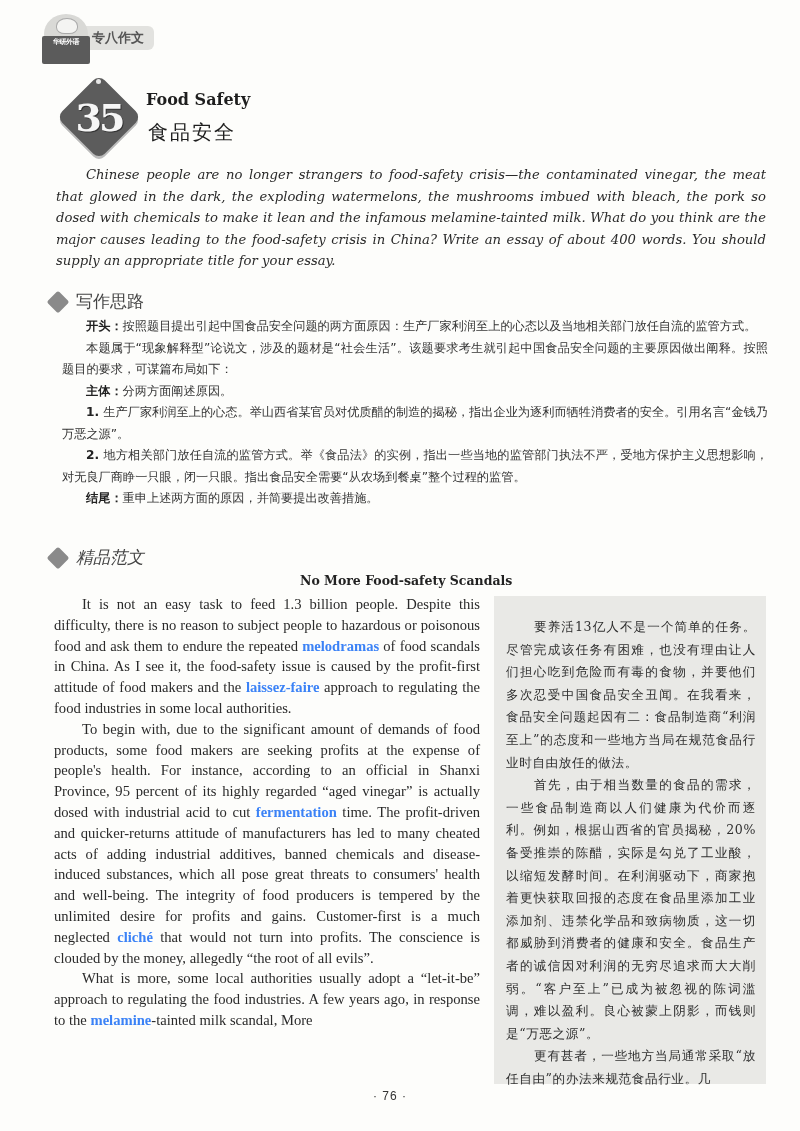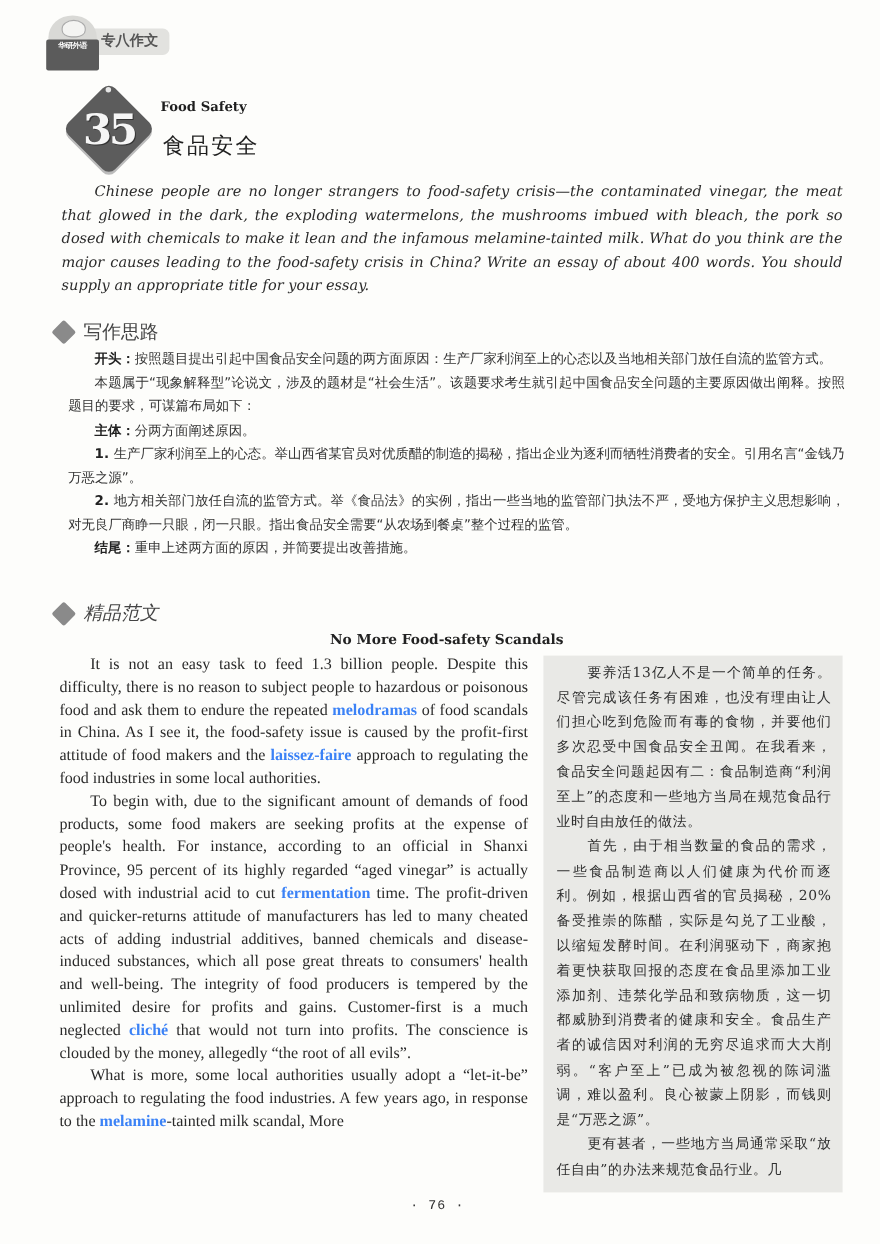--- a/index.html
+++ b/index.html
@@ -11,46 +11,46 @@
   .series-logo { width: 44px; height: 40px; border-radius: 50%; background: #d9d9d6; position: relative; top: -4px; }
   .series-logo .frog { position: absolute; left: 12px; top: 4px; width: 22px; height: 16px; border-radius: 50% 50% 40% 40%; background: #f4f4f2; border: 1px solid #aaa; }
   .series-logo .ribbon { position: absolute; left: -2px; top: 22px; width: 48px; height: 28px; background: #5b5b5b; border-radius: 2px; color: #fff; font-size: 7px; line-height: 12px; text-align: center; font-family: "DejaVu Sans", sans-serif; font-weight: bold; letter-spacing: -0.5px; }
   .series-tab { height: 24px; background: #e2e2df; border-radius: 0 6px 6px 0; padding: 0 10px 0 8px; margin-left: -4px; font-family: "DejaVu Sans", sans-serif; font-size: 13px; line-height: 24px; color: #555; font-weight: bold; }
 
   
   .num-diamond { position: absolute; left: 55px; top: 73px; width: 88px; height: 88px; }
   .num-diamond .shape { position: absolute; left: 14px; top: 14px; width: 60px; height: 60px; background: #5c5c5c; transform: rotate(45deg); border-radius: 8px; box-shadow: 2px 2px 0 #bbb; }
   .num-diamond .hole { position: absolute; left: 41px; top: 6px; width: 5px; height: 5px; border-radius: 50%; background: #e6e6e6; }
   .num-diamond .num { position: absolute; left: 0; top: 22px; width: 88px; text-align: center; font-family: "DejaVu Serif", serif; font-weight: bold; font-size: 38px; color: #f6f6f6; letter-spacing: -3px; text-shadow: 1px 1px 0 #333; }
-  .title-en { position: absolute; left: 146px; top: 90px; font-family: "DejaVu Serif", serif; font-weight: bold; font-size: 12px; color: #1e1e1e; }
+  .title-en { position: absolute; left: 146px; top: 90px; font-family: "DejaVu Serif", serif; font-weight: bold; font-size: 16px; color: #1e1e1e; }
   .title-cn { position: absolute; left: 148px; top: 119px; font-family: "DejaVu Sans", sans-serif; font-size: 20px; color: #1e1e1e; letter-spacing: 2px; }
 
   
   .prompt { position: absolute; left: 56px; top: 164px; width: 710px; font-family: "DejaVu Serif", serif; font-style: italic; font-size: 13.2px; line-height: 21.6px; text-align: justify; text-indent: 30px; color: #2a2a2a; }
 
   
   .section-head { position: absolute; left: 50px; display: flex; align-items: center; font-family: "DejaVu Sans", sans-serif; font-size: 17px; color: #444; }
   .section-head .diamond { width: 16px; height: 16px; background: #8a8a8a; transform: rotate(45deg); margin-right: 10px; border-radius: 2px; }
 
   
   .approach { position: absolute; left: 62px; top: 316px; width: 706px; font-family: "DejaVu Sans", sans-serif; font-size: 12.2px; line-height: 21.5px; color: #333; }
   .approach p { text-indent: 24px; text-align: justify; }
   .approach b { font-weight: bold; color: #222; }
 
   
   .essay-title { position: absolute; left: 300px; top: 573px; font-family: "DejaVu Serif", serif; font-weight: bold; font-size: 12.5px; color: #222; }
   .essay-en { position: absolute; left: 54px; top: 594px; width: 426px; font-family: "Liberation Serif", "DejaVu Serif", serif; font-size: 14.6px; line-height: 20.8px; color: #2a2a2a; text-align: justify; }
   .essay-en p { text-indent: 28px; }
   .essay-en b { font-weight: bold; color: #3b82f6; }
 
-  .essay-cn-box { position: absolute; left: 494px; top: 596px; width: 272px; height: 488px; background: #e9e9e6; padding: 4px 10px 0 12px; }
+  .essay-cn-box { position: absolute; left: 494px; top: 596px; width: 272px; height: 488px; background: #e9e9e6; padding: 20px 10px 0 12px; }
   .essay-cn { font-family: "DejaVu Serif", serif; font-size: 12.6px; line-height: 22.6px; color: #2f2f2f; text-align: justify; letter-spacing: 0.6px; }
   .essay-cn p { text-indent: 28px; }
 
-  .page-num { position: absolute; left: 373px; top: 1089px; font-family: Liberation Mono, monospace; font-size: 12px; color: #333; letter-spacing: 1px; }
+  .page-num { position: absolute; left: 373px; top: 1089px; font-family: Liberation Sans, sans-serif; font-size: 12px; color: #333; letter-spacing: 1px; }
 </style>
 </head>
 <body>
 
 <div class="series-badge">
   <div class="series-logo">
     <div class="frog"></div>
     <div class="ribbon">华研外语</div>
   </div>
   <div class="series-tab">专八作文</div>

